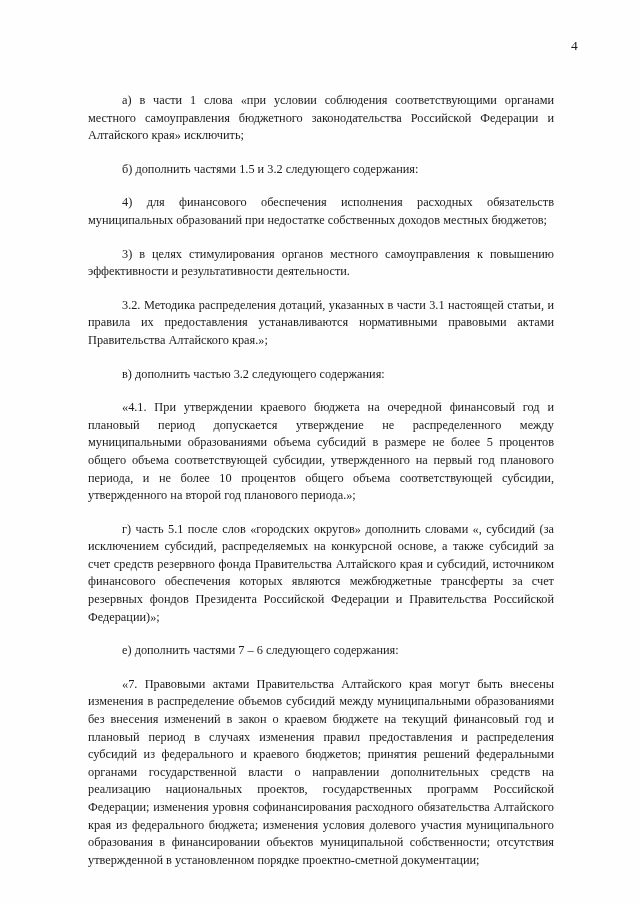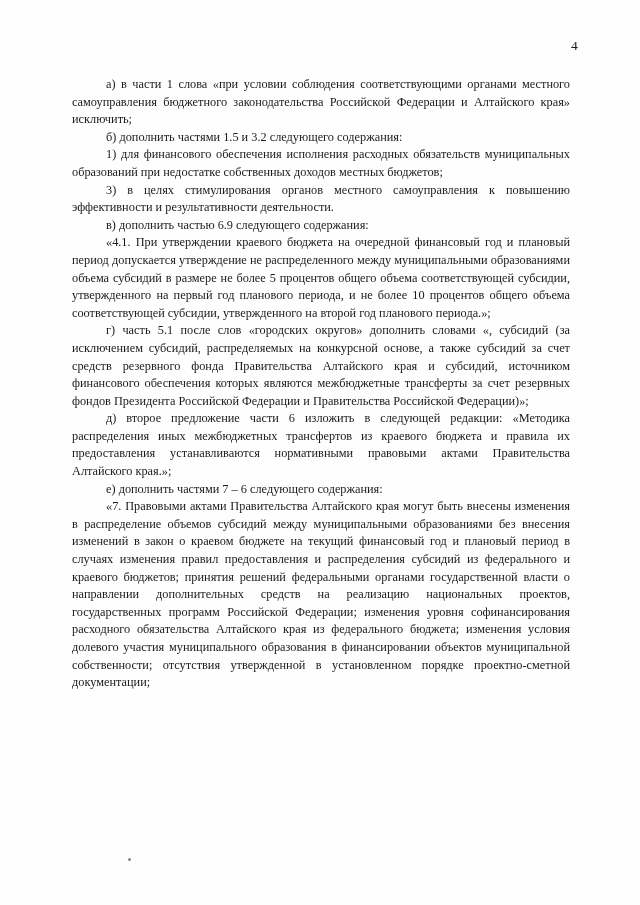--- a/index.html
+++ b/index.html
@@ -36,21 +36,21 @@
     left: 72px;
     top: 76px;
     width: 498px;
     font-size: 12.3px;
     line-height: 17.6px;
     text-align: justify;
     text-justify: inter-word;
     color: #1a1a1a;
   }
   p.para {
-    margin: 0;
+    margin: 16px;
     text-indent: 34px;
     hyphens: none;
   }
   .footer-dot {
     position: absolute;
     left: 128px;
     top: 858px;
     width: 3px;
     height: 3px;
     background: #333;
@@ -61,25 +61,25 @@
 </head>
 <body>
 
 <div class="page">
 
   <div class="page-number">4</div>
 
   <div class="body-text">
     <p class="para">а) в части 1 слова «при условии соблюдения соответствующими органами местного самоуправления бюджетного законодательства Российской Федерации и Алтайского края» исключить;</p>
     <p class="para">б) дополнить частями 1.5 и 3.2 следующего содержания:</p>
-    <p class="para">1) для финансового обеспечения исполнения расходных обязательств муниципальных образований при недостатке собственных доходов местных бюджетов;</p>
+    <p class="para">4) для финансового обеспечения исполнения расходных обязательств муниципальных образований при недостатке собственных доходов местных бюджетов;</p>
     <p class="para">3) в целях стимулирования органов местного самоуправления к повышению эффективности и результативности деятельности.</p>
-    <p class="para">в) дополнить частью 6.9 следующего содержания:</p>
+    <p class="para">3.2. Методика распределения дотаций, указанных в части 3.1 настоящей статьи, и правила их предоставления устанавливаются нормативными правовыми актами Правительства Алтайского края.»;</p>
+    <p class="para">в) дополнить частью 3.2 следующего содержания:</p>
     <p class="para">«4.1. При утверждении краевого бюджета на очередной финансовый год и плановый период допускается утверждение не распределенного между муниципальными образованиями объема субсидий в размере не более 5 процентов общего объема соответствующей субсидии, утвержденного на первый год планового периода, и не более 10 процентов общего объема соответствующей субсидии, утвержденного на второй год планового периода.»;</p>
     <p class="para">г) часть 5.1 после слов «городских округов» дополнить словами «, субсидий (за исключением субсидий, распределяемых на конкурсной основе, а также субсидий за счет средств резервного фонда Правительства Алтайского края и субсидий, источником финансового обеспечения которых являются межбюджетные трансферты за счет резервных фондов Президента Российской Федерации и Правительства Российской Федерации)»;</p>
-    <p class="para">д) второе предложение части 6 изложить в следующей редакции: «Методика распределения иных межбюджетных трансфертов из краевого бюджета и правила их предоставления устанавливаются нормативными правовыми актами Правительства Алтайского края.»;</p>
     <p class="para">е) дополнить частями 7 – 6 следующего содержания:</p>
     <p class="para">«7. Правовыми актами Правительства Алтайского края могут быть внесены изменения в распределение объемов субсидий между муниципальными образованиями без внесения изменений в закон о краевом бюджете на текущий финансовый год и плановый период в случаях изменения правил предоставления и распределения субсидий из федерального и краевого бюджетов; принятия решений федеральными органами государственной власти о направлении дополнительных средств на реализацию национальных проектов, государственных программ Российской Федерации; изменения уровня софинансирования расходного обязательства Алтайского края из федерального бюджета; изменения условия долевого участия муниципального образования в финансировании объектов муниципальной собственности; отсутствия утвержденной в установленном порядке проектно-сметной документации;</p>
   </div>
 
   <div class="footer-dot"></div>
 
 </div>
 
 </body></html>

